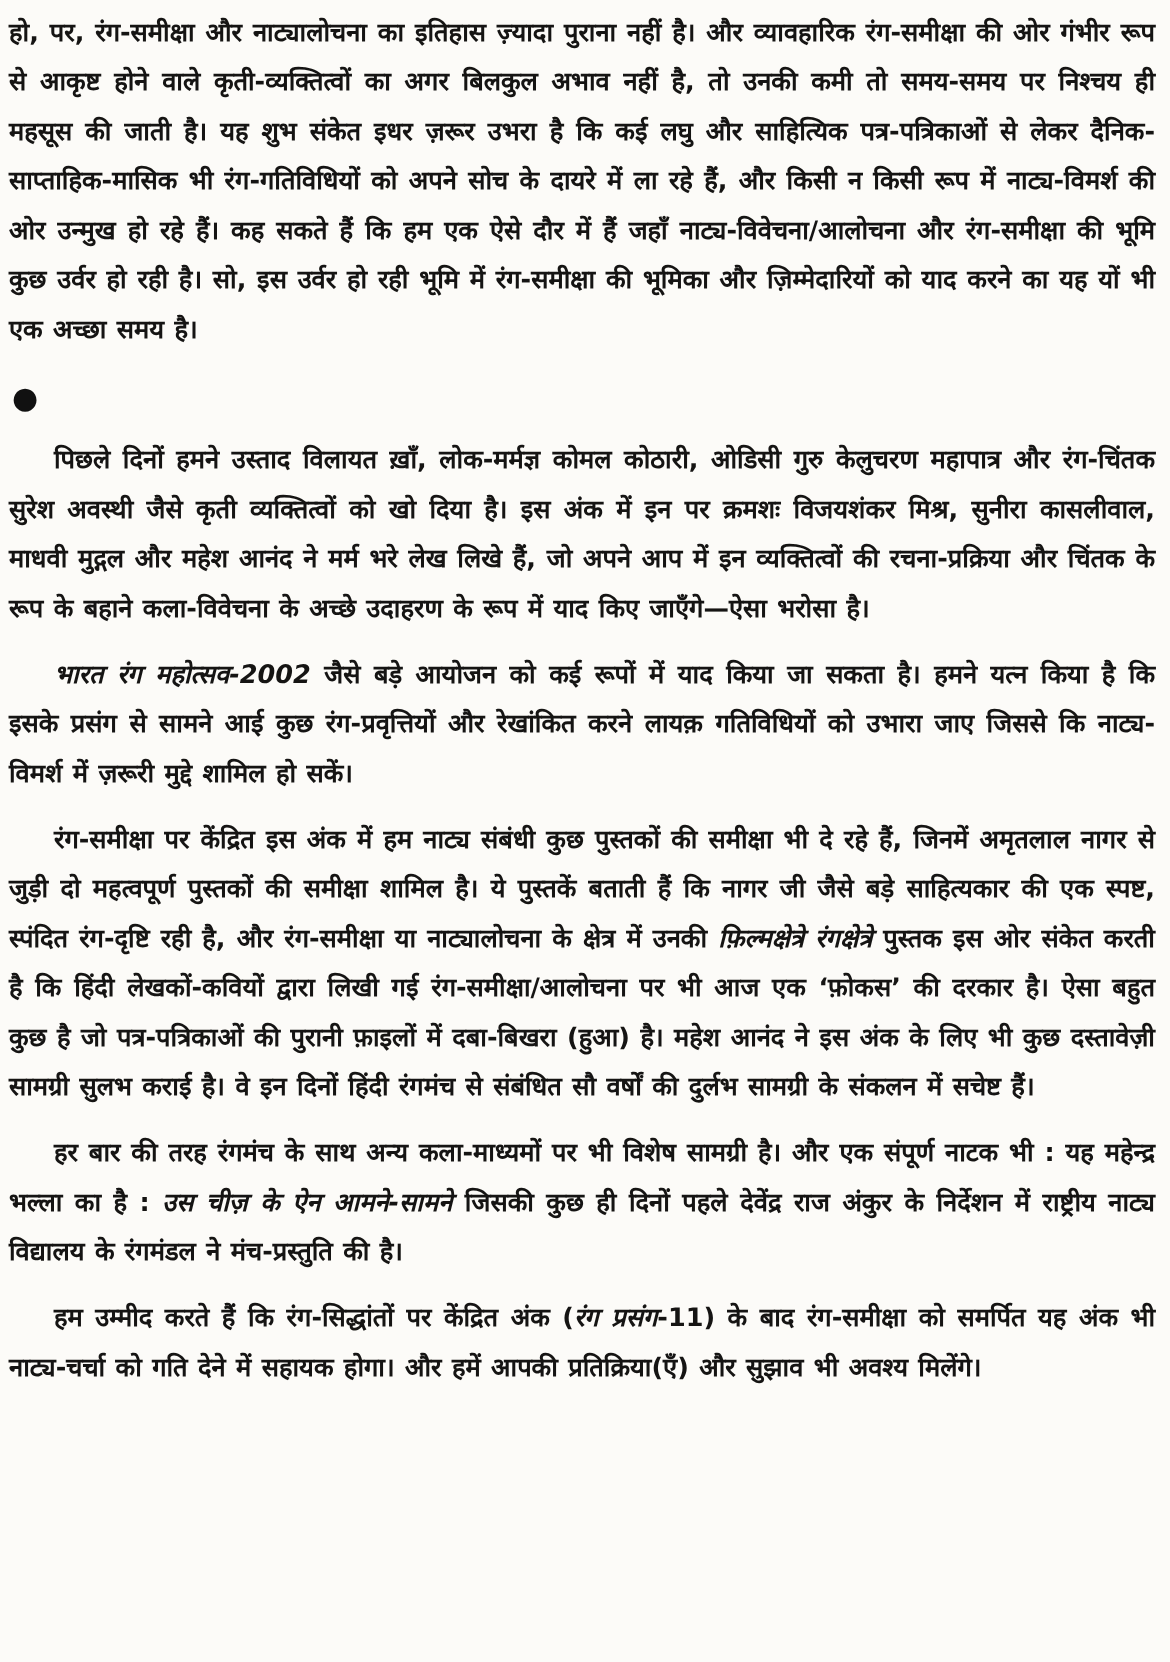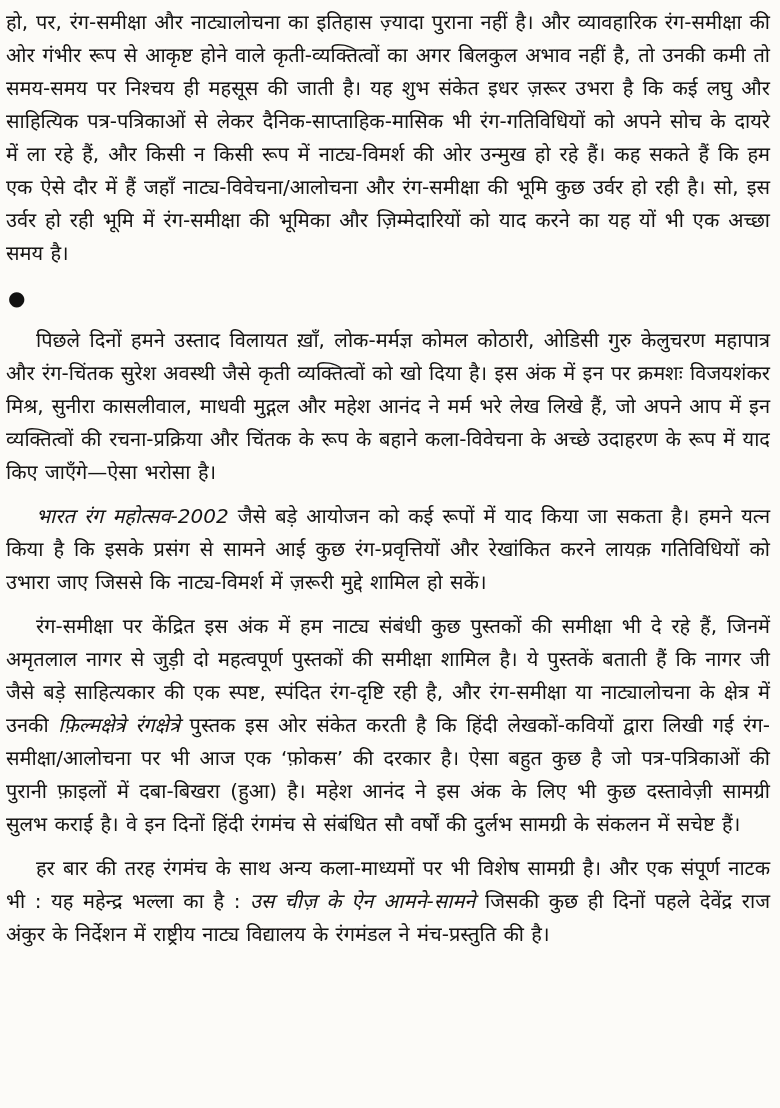--- a/index.html
+++ b/index.html
@@ -12,25 +12,26 @@
     height: 1108px;
     margin: 0 auto;
     background: #fcfbf8;
     color: #151413;
     font-family: "DejaVu Sans", "Liberation Sans", sans-serif;
     box-sizing: border-box;
     padding: 6px 10px 0 6px;
     overflow: hidden;
   }
   .para {
-    font-size: 20px;
+    font-size: 17px;
     line-height: 33px;
     text-align: justify;
     margin: 0 0 11px 0;
     word-spacing: 1px;
+    font-weight: bold;
   }
   .para.indent {
     text-indent: 30px;
   }
   .it {
     font-style: italic;
   }
   .bullet {
     font-size: 20px;
     line-height: 24px;
@@ -42,14 +43,15 @@
 <body>
 
 <div class="page">
   <div>
       <p class="para"><span>हो, पर, रंग-समीक्षा और नाट्यालोचना का इतिहास ज़्यादा पुराना नहीं है। और व्यावहारिक रंग-समीक्षा की ओर गंभीर रूप से आकृष्ट होने वाले कृती-व्यक्तित्वों का अगर बिलकुल अभाव नहीं है, तो उनकी कमी तो समय-समय पर निश्चय ही महसूस की जाती है। यह शुभ संकेत इधर ज़रूर उभरा है कि कई लघु और साहित्यिक पत्र-पत्रिकाओं से लेकर दैनिक-साप्ताहिक-मासिक भी रंग-गतिविधियों को अपने सोच के दायरे में ला रहे हैं, और किसी न किसी रूप में नाट्य-विमर्श की ओर उन्मुख हो रहे हैं। कह सकते हैं कि हम एक ऐसे दौर में हैं जहाँ नाट्य-विवेचना/आलोचना और रंग-समीक्षा की भूमि कुछ उर्वर हो रही है। सो, इस उर्वर हो रही भूमि में रंग-समीक्षा की भूमिका और ज़िम्मेदारियों को याद करने का यह यों भी एक अच्छा समय है।</span></p>
       <div class="bullet">●</div>
       <p class="para indent"><span>पिछले दिनों हमने उस्ताद विलायत ख़ाँ, लोक-मर्मज्ञ कोमल कोठारी, ओडिसी गुरु केलुचरण महापात्र और रंग-चिंतक सुरेश अवस्थी जैसे कृती व्यक्तित्वों को खो दिया है। इस अंक में इन पर क्रमशः विजयशंकर मिश्र, सुनीरा कासलीवाल, माधवी मुद्गल और महेश आनंद ने मर्म भरे लेख लिखे हैं, जो अपने आप में इन व्यक्तित्वों की रचना-प्रक्रिया और चिंतक के रूप के बहाने कला-विवेचना के अच्छे उदाहरण के रूप में याद किए जाएँगे—ऐसा भरोसा है।</span></p>
       <p class="para indent"><span class="it">भारत रंग महोत्सव-2002</span><span> जैसे बड़े आयोजन को कई रूपों में याद किया जा सकता है। हमने यत्न किया है कि इसके प्रसंग से सामने आई कुछ रंग-प्रवृत्तियों और रेखांकित करने लायक़ गतिविधियों को उभारा जाए जिससे कि नाट्य-विमर्श में ज़रूरी मुद्दे शामिल हो सकें।</span></p>
       <p class="para indent"><span>रंग-समीक्षा पर केंद्रित इस अंक में हम नाट्य संबंधी कुछ पुस्तकों की समीक्षा भी दे रहे हैं, जिनमें अमृतलाल नागर से जुड़ी दो महत्वपूर्ण पुस्तकों की समीक्षा शामिल है। ये पुस्तकें बताती हैं कि नागर जी जैसे बड़े साहित्यकार की एक स्पष्ट, स्पंदित रंग-दृष्टि रही है, और रंग-समीक्षा या नाट्यालोचना के क्षेत्र में उनकी </span><span class="it">फ़िल्मक्षेत्रे रंगक्षेत्रे</span><span> पुस्तक इस ओर संकेत करती है कि हिंदी लेखकों-कवियों द्वारा लिखी गई रंग-समीक्षा/आलोचना पर भी आज एक ‘फ़ोकस’ की दरकार है। ऐसा बहुत कुछ है जो पत्र-पत्रिकाओं की पुरानी फ़ाइलों में दबा-बिखरा (हुआ) है। महेश आनंद ने इस अंक के लिए भी कुछ दस्तावेज़ी सामग्री सुलभ कराई है। वे इन दिनों हिंदी रंगमंच से संबंधित सौ वर्षों की दुर्लभ सामग्री के संकलन में सचेष्ट हैं।</span></p>
       <p class="para indent"><span>हर बार की तरह रंगमंच के साथ अन्य कला-माध्यमों पर भी विशेष सामग्री है। और एक संपूर्ण नाटक भी : यह महेन्द्र भल्ला का है : </span><span class="it">उस चीज़ के ऐन आमने-सामने</span><span> जिसकी कुछ ही दिनों पहले देवेंद्र राज अंकुर के निर्देशन में राष्ट्रीय नाट्य विद्यालय के रंगमंडल ने मंच-प्रस्तुति की है।</span></p>
+      <p class="para indent"><span>हम उम्मीद करते हैं कि रंग-सिद्धांतों पर केंद्रित अंक (</span><span class="it">रंग प्रसंग</span><span>-11) के बाद रंग-समीक्षा को समर्पित यह अंक भी नाट्य-चर्चा को गति देने में सहायक होगा। और हमें आपकी प्रतिक्रिया(एँ) और सुझाव भी अवश्य मिलेंगे।</span></p>
     </div>
 </div>
 
 </body></html>

